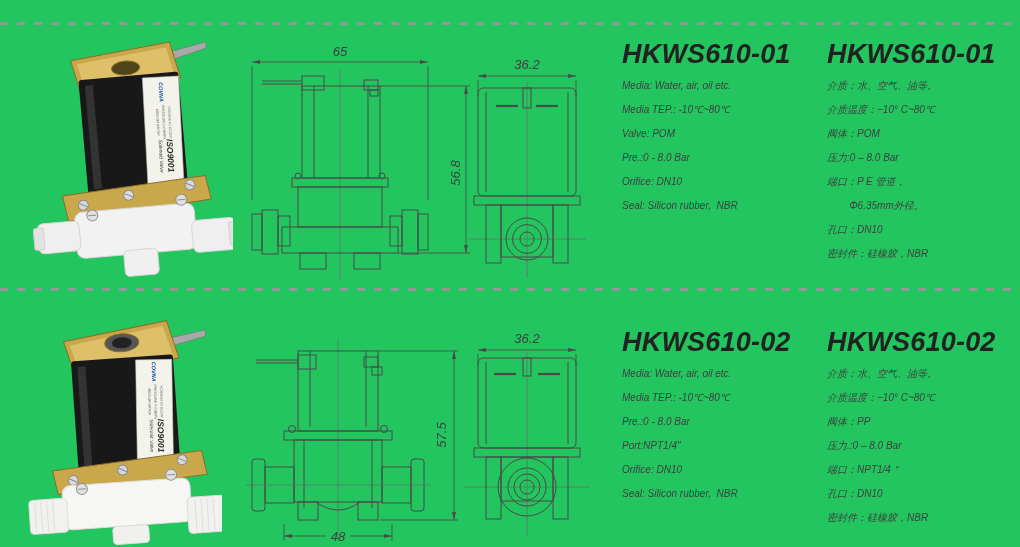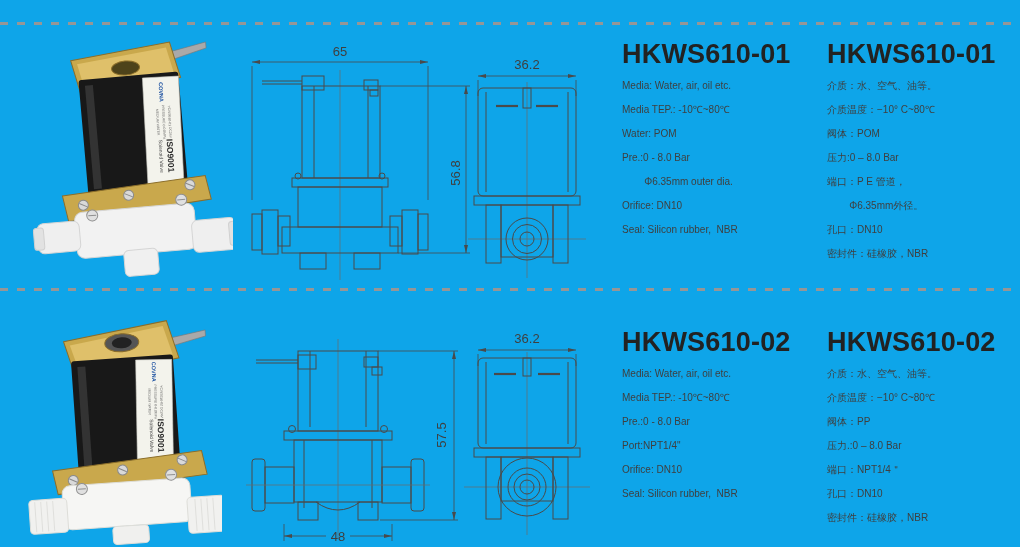--- a/index.html
+++ b/index.html
@@ -1,18 +1,18 @@
 <!DOCTYPE html>
 <html><head>
 <meta charset="utf-8">
 <style>
   html,body{margin:0;padding:0;background:#fff;}
   #canvas{
-    position:relative;width:1020px;height:547px;background:#0ea5e9;overflow:hidden;
-    font-family:"Liberation Sans",sans-serif;color:#3f3f3f;
+    position:relative;width:1020px;height:547px;background:#22c55e;overflow:hidden;
+    font-family:"Liberation Sans",sans-serif;color:#3f3f3f;font-style:italic;
   }
   .dashed-divider{
     position:absolute;left:0;width:1020px;height:3px;
     background:repeating-linear-gradient(90deg,#969696 0 8px,transparent 8px 17px);
   }
   .spec-col{position:absolute;width:205px;}
   .spec-title{font-size:27px;font-weight:bold;color:#222;line-height:24px;margin-bottom:8px;letter-spacing:0.2px;}
   .spec-line{font-size:10px;line-height:24px;white-space:pre;color:#3f3f3f;}
   .photo,.drawing{position:absolute;}
   svg{display:block;}
@@ -151,23 +151,22 @@
           <circle cx="65" cy="183" r="14.5"></circle>
           <circle cx="65" cy="183" r="7"></circle>
       </g>
     </svg>
   </div>
 
   <div class="spec-col" style="left:622px;top:42px">
     <div class="spec-title">HKWS610-01</div>
     <div class="spec-line">Media: Water, air, oil etc.</div>
     <div class="spec-line">Media TEP.: -10℃~80℃</div>
-    <div class="spec-line">Water: POM</div>
+    <div class="spec-line">Valve: POM</div>
     <div class="spec-line">Pre.:0 - 8.0 Bar</div>
-    <div class="spec-line">        Φ6.35mm outer dia.</div>
     <div class="spec-line">Orifice: DN10</div>
     <div class="spec-line">Seal: Silicon rubber,  NBR</div>
   </div>
 
   <div class="spec-col" style="left:827px;top:42px">
     <div class="spec-title">HKWS610-01</div>
     <div class="spec-line">介质：水、空气、油等。</div>
     <div class="spec-line">介质温度：−10° C~80℃</div>
     <div class="spec-line">阀体：POM</div>
     <div class="spec-line">压力:0 – 8.0 Bar</div>

